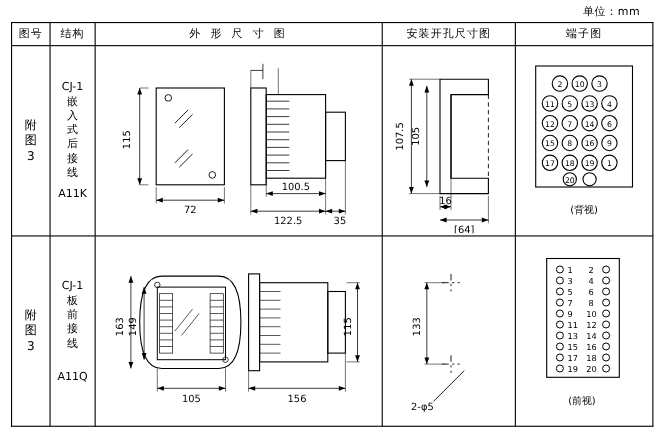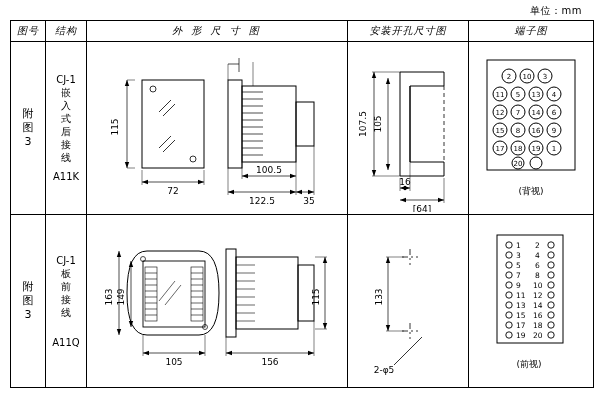--- a/index.html
+++ b/index.html
@@ -40,21 +40,20 @@
   table.main td, table.main th {
     border: 1px solid #000;
     padding: 0;
     vertical-align: middle;
     text-align: center;
     font-weight: normal;
     font-size: 10px;
   }
   thead td {
     height: 20px;
-    font-style: italic;
   }
   .hdr {
     font-size: 11px;
     letter-spacing: 3px;
   }
   .hdr-narrow {
     font-size: 11px;
     letter-spacing: 1px;
   }
   .col-a { width: 34px; }

